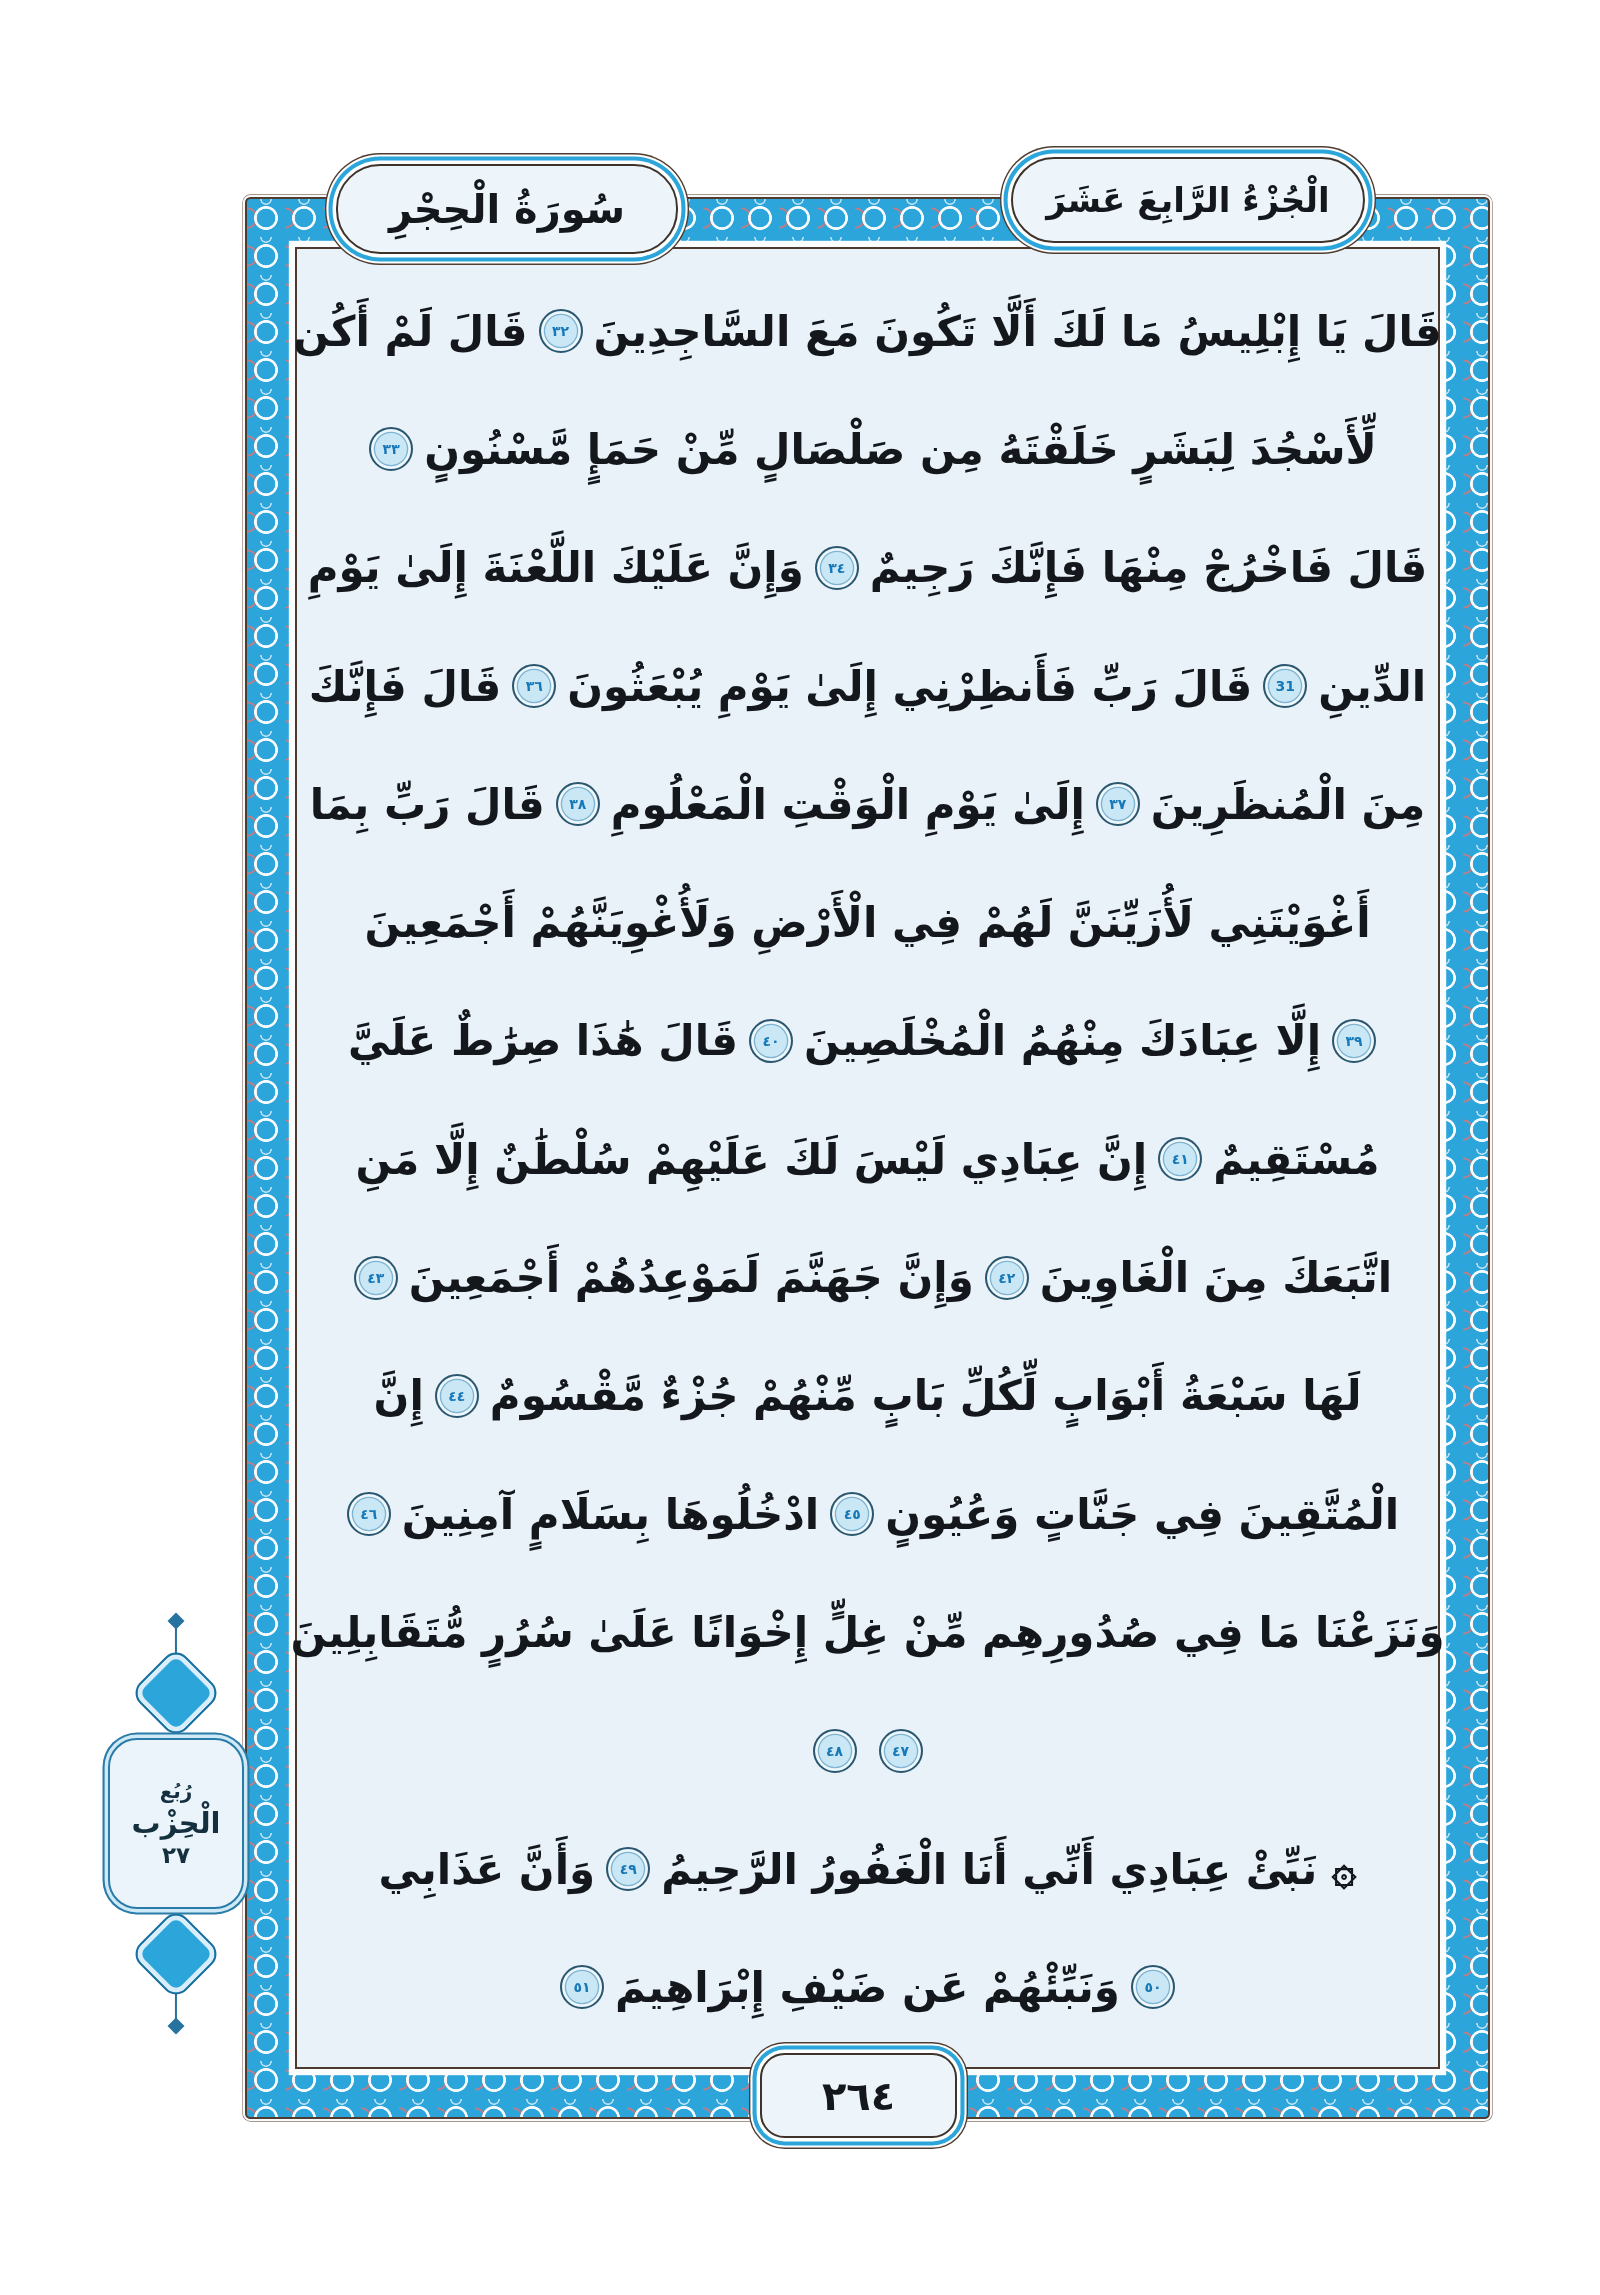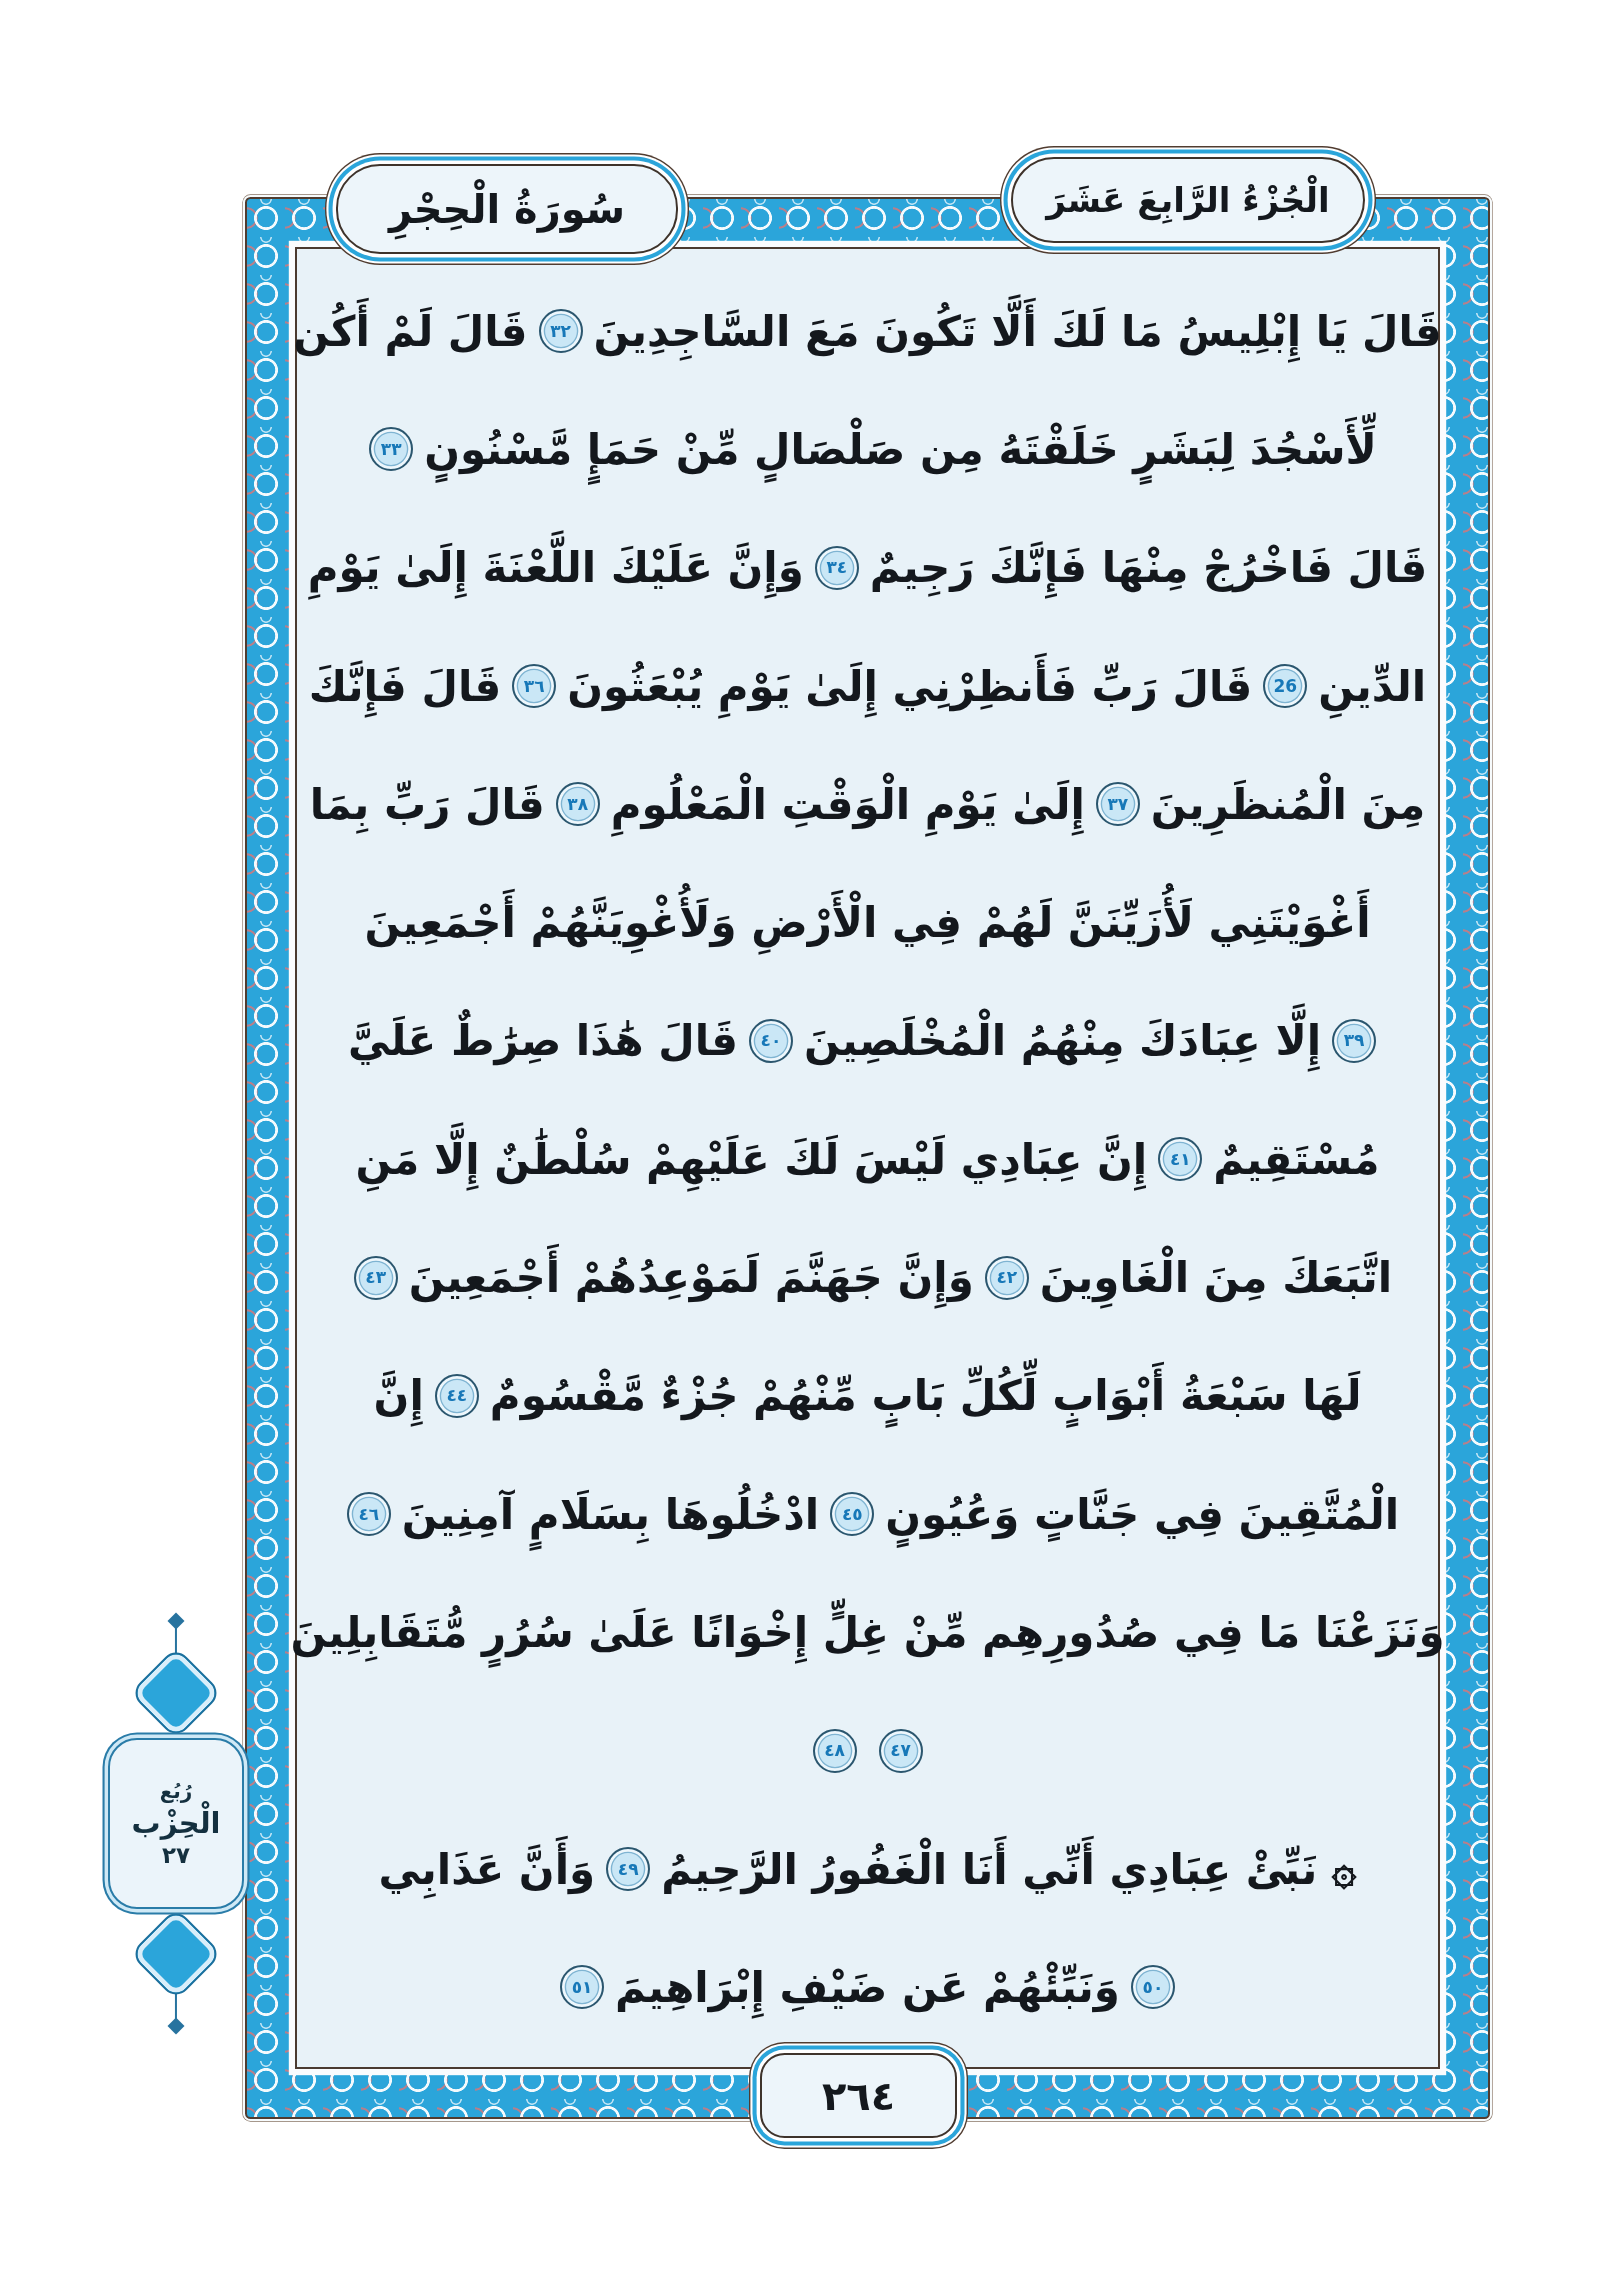--- a/index.html
+++ b/index.html
@@ -48,21 +48,21 @@
     background:#cae7f6; border:2.1px solid #2b566e; border-radius:50%;
     box-shadow:inset 0 0 0 2.7px #eef7fc, inset 0 0 0 4.1px #7fb4d2;
   }
   .vmark::before, .vmark::after {
     content:""; position:absolute; left:50%; width:10.3px; height:10.3px;
     background:#cae7f6; border:1.4px solid #2b566e;
     transform:translateX(-50%) rotate(45deg); z-index:-1;
   }
   .vmark::before { top:-7.5px; }
   .vmark::after  { bottom:-7.5px; }
-  .vnum { font-size:17px; font-weight:bold; color:#1778b8; line-height:1; }
+  .vnum { font-size:14px; font-weight:bold; color:#1778b8; line-height:1; }
 
   
   .cartouche {
     position:absolute; z-index:5; display:flex; align-items:center; justify-content:center;
     background:#edf5fa; border:2.1px solid #3e332b; border-radius:44px;
     box-shadow:0 0 0 3.4px #ffffff, 0 0 0 7.5px #2ba5da, 0 0 0 9.6px #ffffff, 0 0 0 11px #503c30;
     color:#14181d;
   }
   .cartouche-surah { left:336px;  top:164px;  width:342px; height:90px; font-size:40px; font-weight:bold; }
   .cartouche-juz   { left:1011px; top:157px;  width:354px; height:86px; font-size:34px; font-weight:bold; }
@@ -118,21 +118,21 @@
         <div class="line">
           <span class="seg">قَالَ فَاخْرُجْ مِنْهَا فَإِنَّكَ رَجِيمٌ</span>
           <span class="vmark">
             <span class="vnum">٣٤</span>
           </span>
           <span class="seg">وَإِنَّ عَلَيْكَ اللَّعْنَةَ إِلَىٰ يَوْمِ</span>
         </div>
         <div class="line">
           <span class="seg">الدِّينِ</span>
           <span class="vmark">
-            <span class="vnum">26</span>
+            <span class="vnum">31</span>
           </span>
           <span class="seg">قَالَ رَبِّ فَأَنظِرْنِي إِلَىٰ يَوْمِ يُبْعَثُونَ</span>
           <span class="vmark">
             <span class="vnum">٣٦</span>
           </span>
           <span class="seg">قَالَ فَإِنَّكَ</span>
         </div>
         <div class="line">
           <span class="seg">مِنَ الْمُنظَرِينَ</span>
           <span class="vmark">

